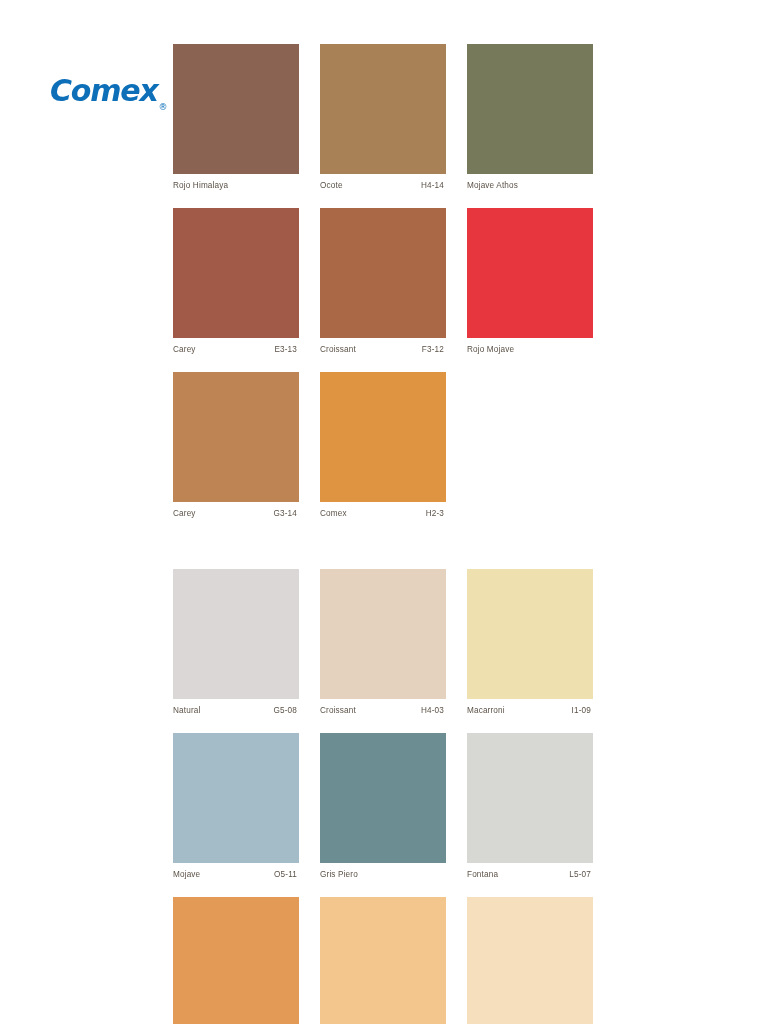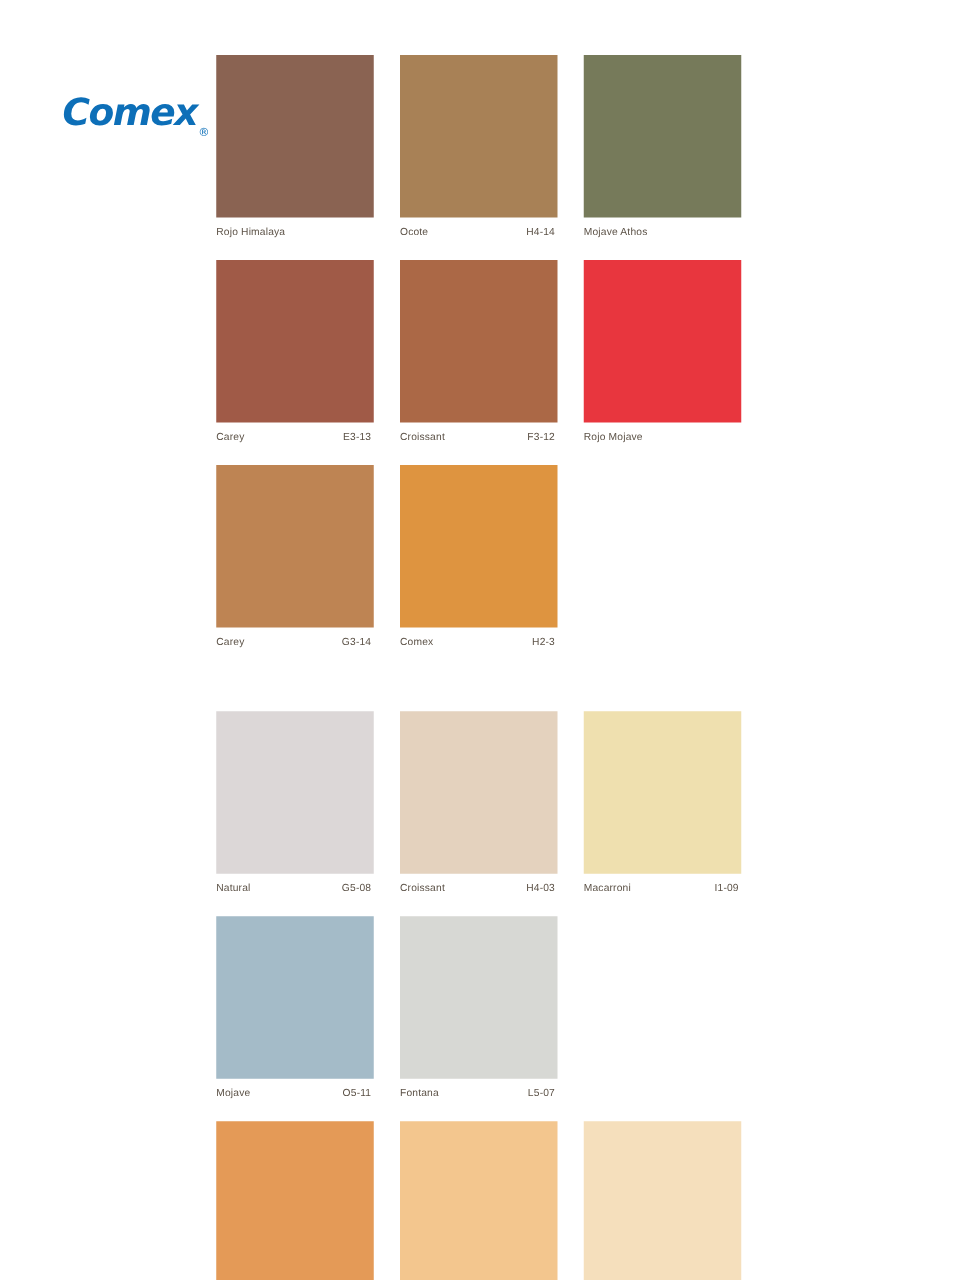--- a/index.html
+++ b/index.html
@@ -216,20 +216,27 @@
         </div>
         <div class="row">
           <div class="cell">
             <div class="chip" style="background-color: rgb(164, 187, 200);"></div>
             <div class="caption">
               <span class="c-name">Mojave</span>
               <span class="c-code">O5-11</span>
             </div>
           </div>
           <div class="cell">
+            <div class="chip" style="background-color: rgb(108, 142, 147);"></div>
+            <div class="caption">
+              <span class="c-name">Gris Piero</span>
+              <span class="c-code"></span>
+            </div>
+          </div>
+          <div class="cell">
             <div class="chip" style="background-color: rgb(215, 216, 212);"></div>
             <div class="caption">
               <span class="c-name">Fontana</span>
               <span class="c-code">L5-07</span>
             </div>
           </div>
         </div>
         <div class="row">
           <div class="cell">
             <div class="chip" style="background-color: rgb(228, 154, 87);"></div>

